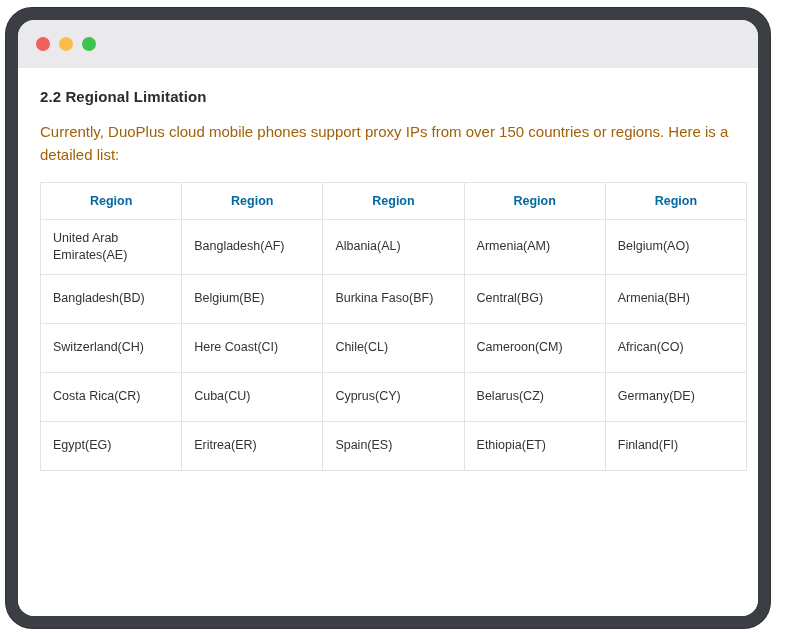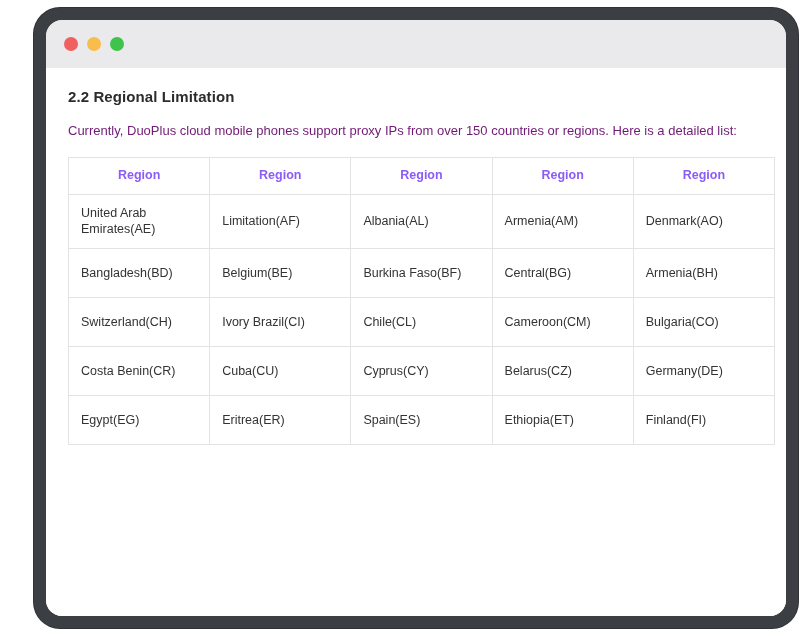--- a/index.html
+++ b/index.html
@@ -13,21 +13,21 @@
   #app {
     position: relative;
     width: 800px;
     height: 636px;
     overflow: hidden;
   }
 
   
   .device-frame {
     position: absolute;
-    left: 34px;
+    left: 6px;
     top: 8px;
     width: 764px;
     height: 620px;
     border-radius: 26px;
     background: #3b3e43;
     box-shadow: 0 0 0 1px #2f3237;
   }
   .device-inner {
     position: absolute;
     left: 12px;
@@ -80,22 +80,22 @@
 
   .heading {
     font-size: 15px;
     font-weight: bold;
     color: #2c2c2c;
     margin: 0 0 16px 0;
     letter-spacing: 0.1px;
   }
 
   .intro {
-    font-size: 13px;
-    color: #701a75;
+    font-size: 15px;
+    color: #a16207;
     margin: 0 0 16px 0;
     line-height: 1.5;
   }
 
   table.regions {
     border-collapse: collapse;
     width: 707px;
     table-layout: fixed;
     font-size: 12.5px;
     color: #333333;
@@ -104,21 +104,21 @@
   table.regions td {
     border: 1px solid #e3e3e6;
     padding: 10px 12px;
     vertical-align: middle;
     line-height: 1.35;
     word-wrap: break-word;
   }
   table.regions th {
     text-align: center;
     font-weight: bold;
-    color: #8b5cf6;
+    color: #0369a1;
     height: 18px;
     padding-top: 9px;
     padding-bottom: 9px;
   }
   table.regions td {
     height: 28px;
   }
   table.regions col { width: 20%; }
 </style>
 </head>
@@ -153,41 +153,41 @@
               <th>Region</th>
               <th>Region</th>
               <th>Region</th>
               <th>Region</th>
               <th>Region</th>
             </tr>
           </thead>
           <tbody>
             <tr>
               <td>United Arab Emirates(AE)</td>
-              <td>Limitation(AF)</td>
+              <td>Bangladesh(AF)</td>
               <td>Albania(AL)</td>
               <td>Armenia(AM)</td>
-              <td>Denmark(AO)</td>
+              <td>Belgium(AO)</td>
             </tr>
             <tr>
               <td>Bangladesh(BD)</td>
               <td>Belgium(BE)</td>
               <td>Burkina Faso(BF)</td>
               <td>Central(BG)</td>
               <td>Armenia(BH)</td>
             </tr>
             <tr>
               <td>Switzerland(CH)</td>
-              <td>Ivory Brazil(CI)</td>
+              <td>Here Coast(CI)</td>
               <td>Chile(CL)</td>
               <td>Cameroon(CM)</td>
-              <td>Bulgaria(CO)</td>
-            </tr>
-            <tr>
-              <td>Costa Benin(CR)</td>
+              <td>African(CO)</td>
+            </tr>
+            <tr>
+              <td>Costa Rica(CR)</td>
               <td>Cuba(CU)</td>
               <td>Cyprus(CY)</td>
               <td>Belarus(CZ)</td>
               <td>Germany(DE)</td>
             </tr>
             <tr>
               <td>Egypt(EG)</td>
               <td>Eritrea(ER)</td>
               <td>Spain(ES)</td>
               <td>Ethiopia(ET)</td>

